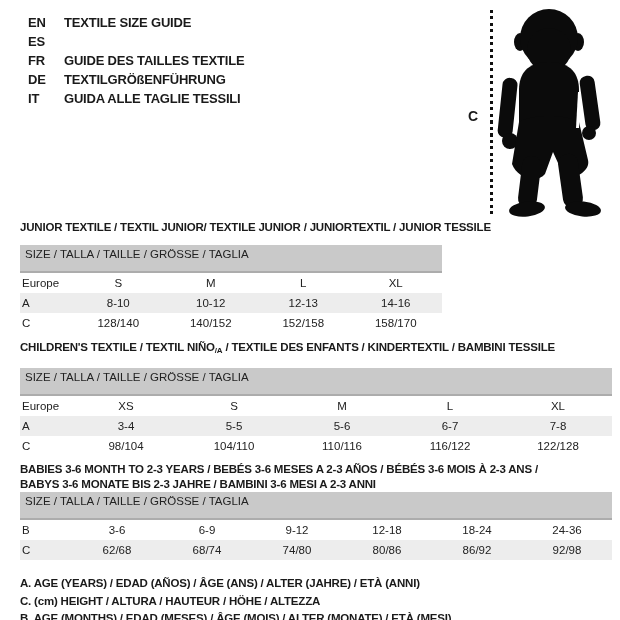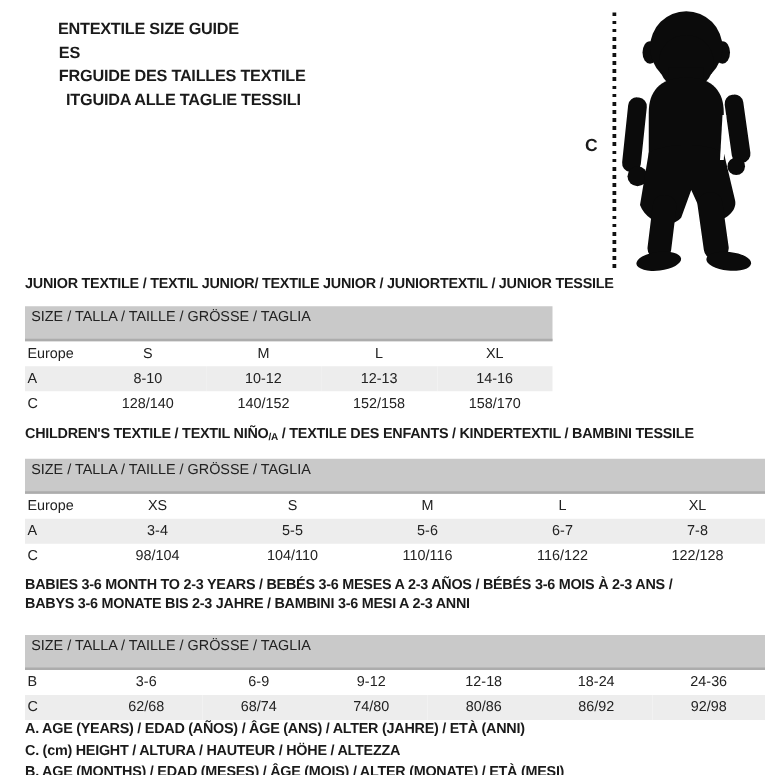--- a/index.html
+++ b/index.html
@@ -1,36 +1,36 @@
 <!DOCTYPE html>
 <html style="--band: #c9c9c9; --stripe: #ededed; --text: #1a1a1a;"><head>
 <meta charset="utf-8">
 <title>Textile Size Guide</title>
 <style>
   html,body{margin:0;padding:0;background:#fff;}
   .page{position:relative;width:620px;height:620px;background:#fff;overflow:hidden;
         font-family:"Liberation Sans", sans-serif;color:var(--text,#1a1a1a);}
 
   
-  .langs{position:absolute;left:28px;top:13px;text-align:right;}
+  .langs{position:absolute;left:28px;top:13px;}
   .lang-row{display:flex;height:19px;line-height:19px;}
   .lang-code{width:36px;font-weight:700;font-size:13px;letter-spacing:-.2px;}
   .lang-title{font-weight:700;font-size:13px;letter-spacing:-.2px;}
 
   
   .figure{position:absolute;left:0;top:0;}
   .dash{position:absolute;left:490px;top:10px;width:2.5px;height:205px;
         background:repeating-linear-gradient(to bottom,#111 0 3px,transparent 3px 6.5px);}
   .c-label{position:absolute;left:468px;top:108px;font-size:14px;font-weight:700;}
   .baby{position:absolute;left:497px;top:6px;}
 
   
   .content{position:absolute;left:20px;top:221px;width:592px;}
   .tbl-title{font-weight:700;font-size:11.5px;letter-spacing:-.2px;line-height:13px;margin-bottom:11px;}
-  .tbl2 .tbl-title{line-height:15px;margin-bottom:17px;}
+  .tbl2 .tbl-title{line-height:15px;margin-bottom:0;}
   .tbl1{margin-top:8px;}
   .tbl2{margin-top:6px;}
   .sub{font-size:8px;vertical-align:-2px;}
   .band{background:var(--band,#c9c9c9);border-bottom:2px solid #acacac;height:28px;
         font-size:11.5px;line-height:18px;padding-left:5px;box-sizing:border-box;color:#222;}
   .tbl0 .band,.tbl0 .grid{width:422px;}
   .tbl1 .band,.tbl1 .grid,.tbl2 .band,.tbl2 .grid{width:592px;}
   table.grid{border-collapse:collapse;table-layout:fixed;}
   .grid td{height:20px;padding:0;font-size:11.5px;text-align:center;color:#222;margin-top:21px;}
   .grid td.rowlabel{text-align:left;padding-left:2px;}
@@ -49,20 +49,24 @@
       <div class="lang-row">
         <span class="lang-code">EN</span>
         <span class="lang-title">TEXTILE SIZE GUIDE</span>
       </div>
       <div class="lang-row">
         <span class="lang-code">ES</span>
       </div>
       <div class="lang-row">
         <span class="lang-code">FR</span>
         <span class="lang-title">GUIDE DES TAILLES TEXTILE</span>
+      </div>
+      <div class="lang-row">
+        <span class="lang-code">DE</span>
+        <span class="lang-title">TEXTILGRÖßENFÜHRUNG</span>
       </div>
       <div class="lang-row">
         <span class="lang-code">IT</span>
         <span class="lang-title">GUIDA ALLE TAGLIE TESSILI</span>
       </div>
     </div>
 
   <div class="figure">
     <span class="c-label">C</span>
     <div class="dash"></div>

